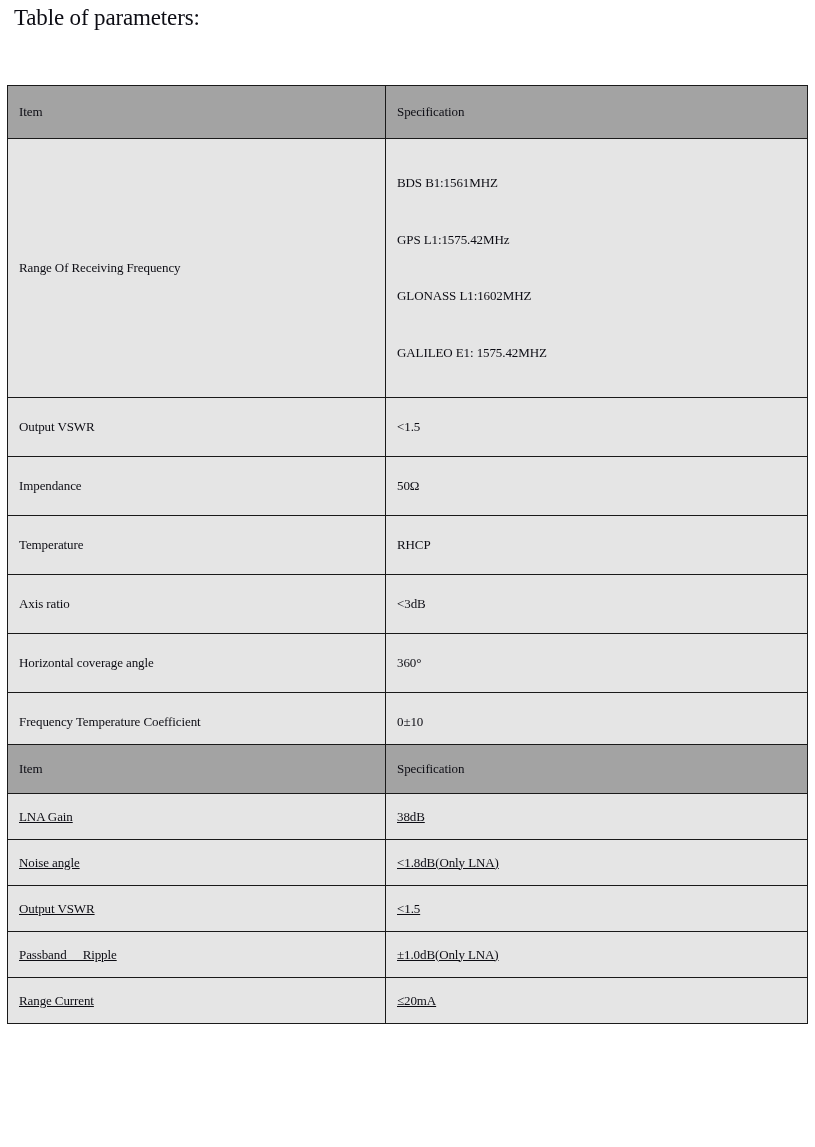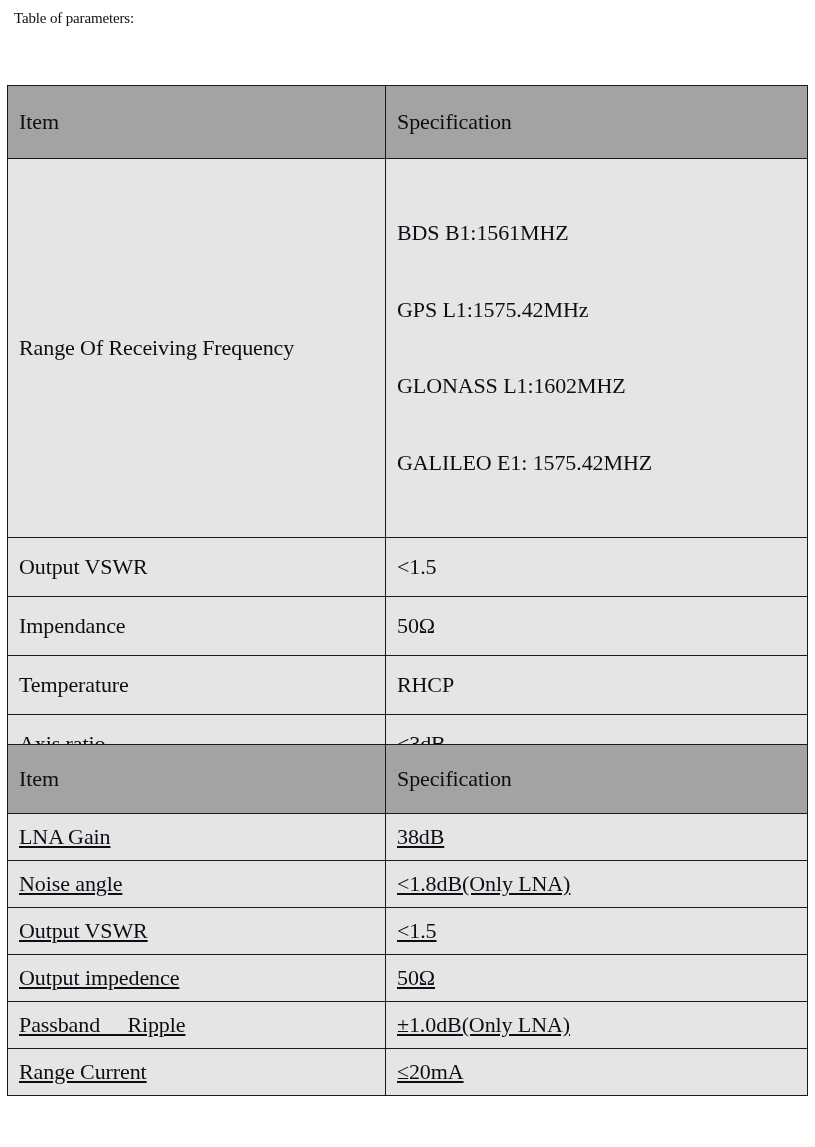--- a/index.html
+++ b/index.html
@@ -22,21 +22,21 @@
     height: 1147px;
     box-sizing: border-box;
     padding: 0;
     position: relative;
   }
 
   .intro {
     position: absolute;
     left: 14px;
     top: 7px;
-    font-size: 15px;
+    font-size: 23px;
     line-height: 22px;
     letter-spacing: -0.15px;
     white-space: pre;
     font-family: Liberation Serif, serif;
   }
 
   .section-heading {
     position: absolute;
     left: 10px;
     font-size: 17.5px;
@@ -65,23 +65,23 @@
 
   table.spec col.c1 { width: 378px; }
   table.spec col.c2 { width: 422px; }
 
   table.spec th,
   table.spec td {
     border: 1.5px solid #1a1a1a;
     text-align: left;
     vertical-align: middle;
     font-weight: normal;
-    font-size: 22px;
+    font-size: 13px;
     letter-spacing: -0.1px;
-    padding: 10px 11px;
+    padding: 0 11px;
     white-space: pre;
     margin-top: 36px;
   }
 
   table.spec thead th {
     background: #a3a3a3;
   }
   table.spec tbody td {
     background: #e5e5e5;
   }
@@ -182,24 +182,20 @@
       </tr>
       <tr>
         <td>Noise angle</td>
         <td>&lt;1.8dB(Only LNA)</td>
       </tr>
       <tr>
         <td>Output VSWR</td>
         <td>&lt;1.5</td>
       </tr>
       <tr>
-        <td>Output impedence</td>
-        <td>50Ω</td>
-      </tr>
-      <tr>
         <td>Passband  Ripple</td>
         <td>±1.0dB(Only LNA)</td>
       </tr>
       <tr>
         <td>Range Current</td>
         <td>≤20mA</td>
       </tr>
     </tbody>
   </table>
 

